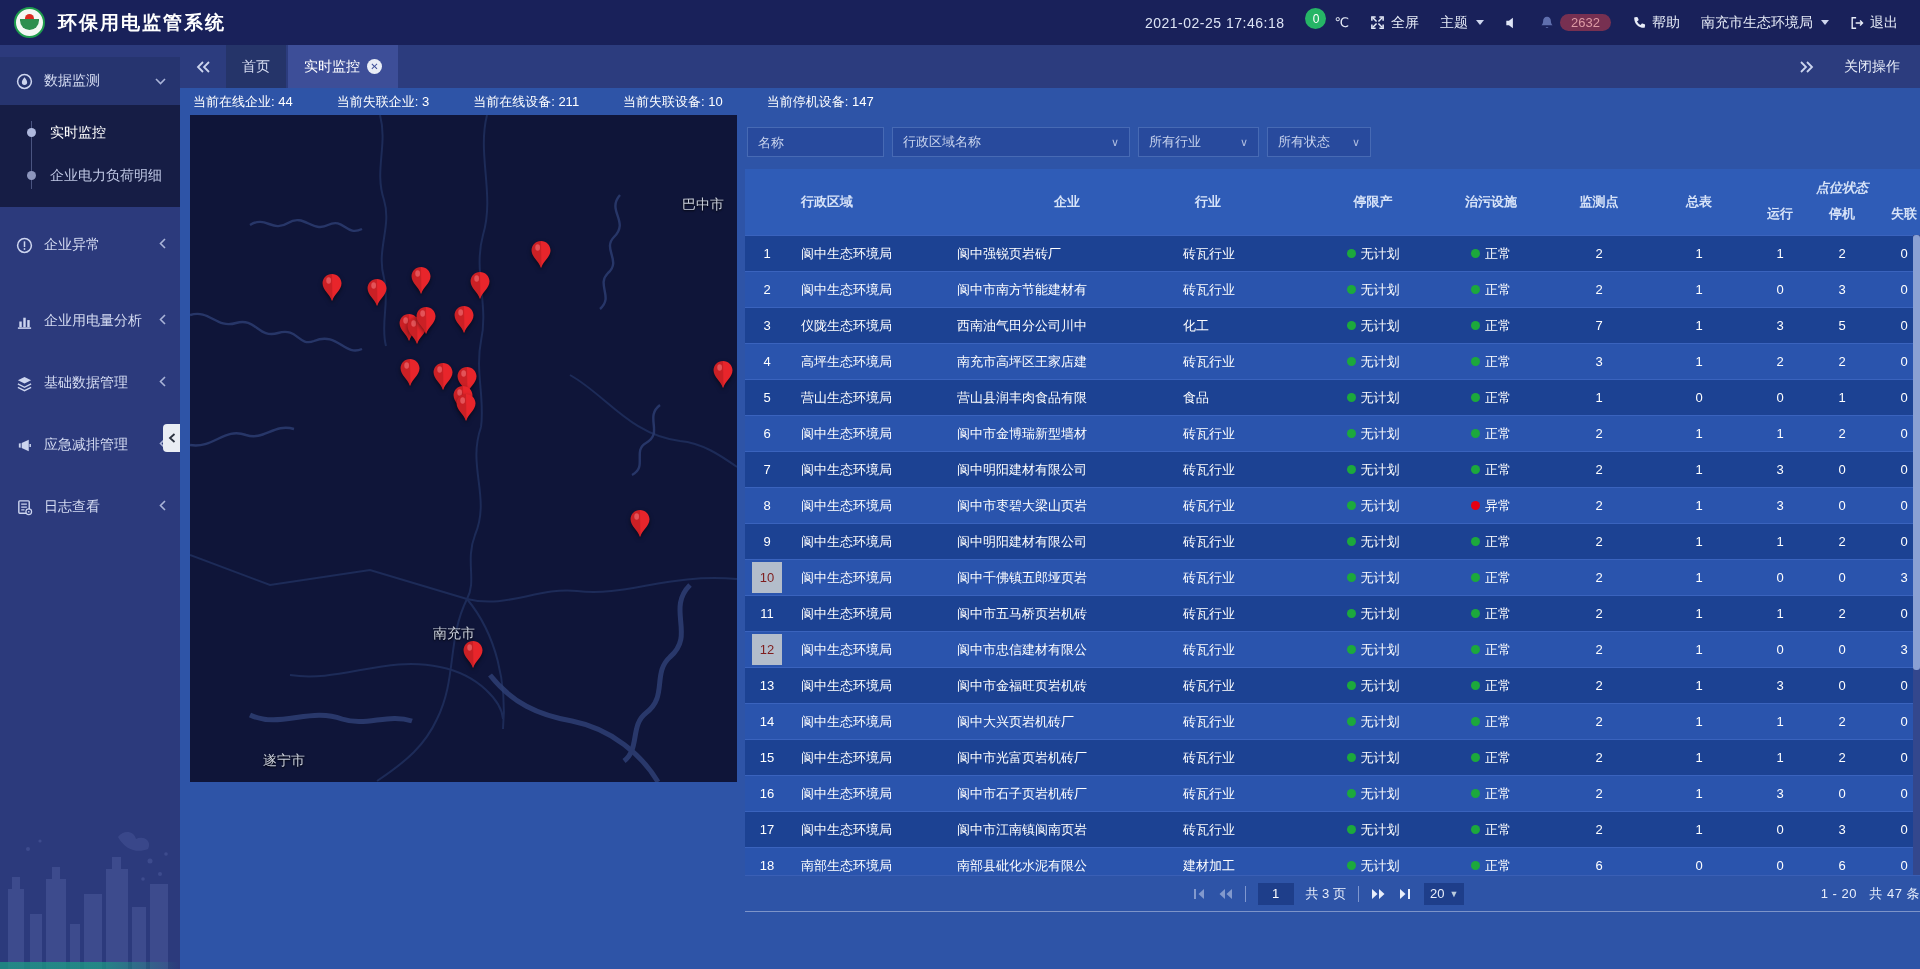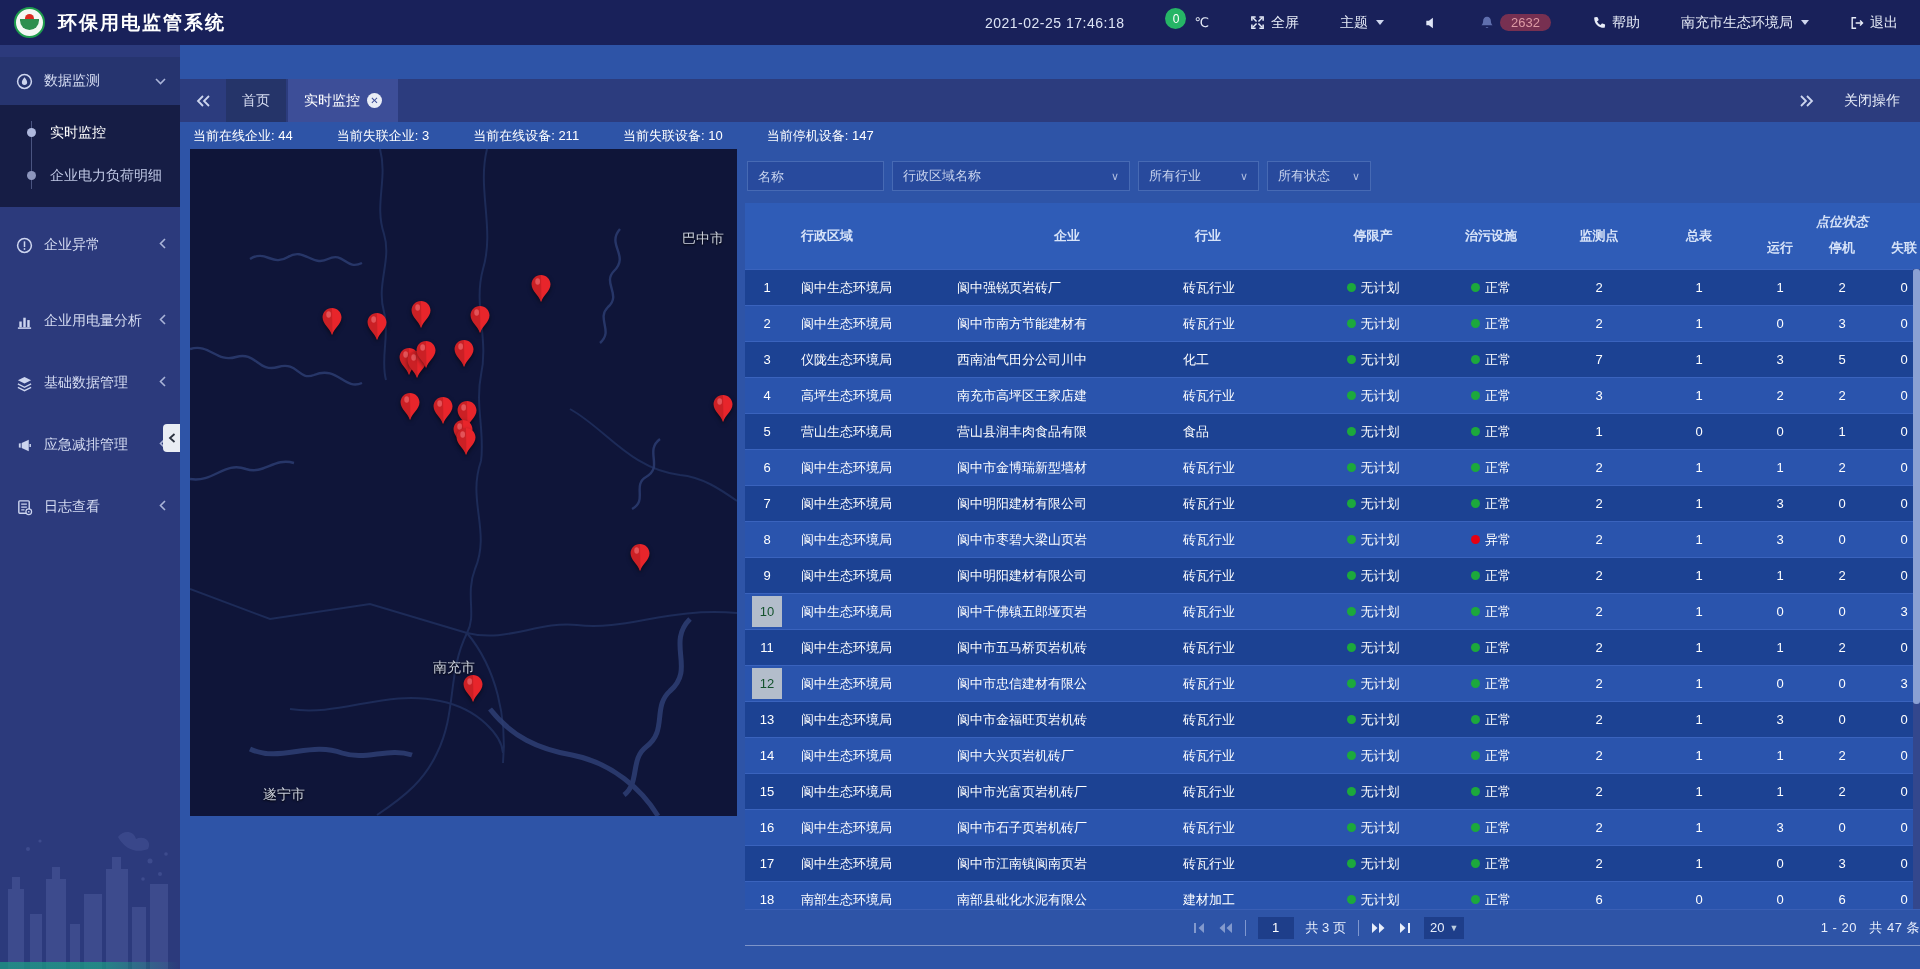--- a/index.html
+++ b/index.html
@@ -7,21 +7,21 @@
   body { font-family:"Liberation Sans","DejaVu Sans",sans-serif; background:#2e54a7; color:#fff; }
   .app { width:1920px; height:969px; display:flex; flex-direction:column; }
 
   
   .hdr { height:45px; background:#19215a; display:flex; align-items:center; padding:0 22px 0 14px; flex:none; }
   .logo { width:31px; height:31px; border-radius:50%; background:#f4f8f3; border:2px solid #1f9d4e; position:relative; flex:none; }
   .logo::before { content:""; position:absolute; left:9px; top:5px; width:9px; height:9px; border-radius:50%; background:#d92b1f; }
   .logo::after { content:""; position:absolute; left:4px; top:10px; width:19px; height:11px; border-radius:0 0 12px 12px; background:#2e8f4e; }
   .hdr-title { margin-left:13px; font-size:19px; font-weight:bold; letter-spacing:2px; color:#fff; }
   .hdr-right { margin-left:auto; display:flex; align-items:center; font-size:14px; color:#e7ecf8; }
-  .hdr-item { margin-left:41px; display:flex; align-items:center; gap:6px; white-space:nowrap; }
+  .hdr-item { margin-left:21px; display:flex; align-items:center; gap:6px; white-space:nowrap; }
   .hdr-time { font-size:14px; color:#dde4f5; letter-spacing:.5px; }
   .temp-badge { width:21px; height:21px; border-radius:50%; background:#26b566; color:#fff; font-size:12px; display:flex; align-items:center; justify-content:center; margin-top:-8px; }
   .temp-unit { font-size:13px; margin-left:2px; }
   .caret-down { width:0; height:0; border-left:4px solid transparent; border-right:4px solid transparent; border-top:5px solid #cfd7ef; margin-left:2px; }
   .pill { background:rgba(196,62,74,.55); border-radius:9px; padding:1px 11px; color:#dd9aa4; font-size:13px; }
   .icon-svg { display:inline-block; vertical-align:middle; }
 
   
   .body { flex:1; display:flex; min-height:0; }
 
@@ -37,21 +37,21 @@
   .s-item { height:43px; display:flex; align-items:center; padding-left:50px; font-size:14px; color:#bfc7e4; position:relative; cursor:pointer; }
   .s-item::before { content:""; position:absolute; left:27px; top:17px; width:9px; height:9px; border-radius:50%; background:#8d96bd; }
   .s-item.active { color:#ffffff; }
   .s-item.active::before { background:#aeb8dd; }
   .gap { height:14px; }
   .collapse-btn { position:absolute; right:-1px; top:379px; width:18px; height:28px; background:#e9edf4; border-radius:4px 0 0 4px; display:flex; align-items:center; justify-content:center; color:#30343c; font-size:11px; cursor:pointer; z-index:5; }
   .skyline { position:absolute; bottom:0; left:0; width:180px; opacity:.35; }
   .teal-strip { position:absolute; bottom:0; left:0; width:180px; height:7px; background:linear-gradient(90deg,#1c9a84 0%,#1c9a84 55%,rgba(28,154,132,0) 100%); opacity:.75; }
 
   
-  .main { flex:1; display:flex; flex-direction:column; min-width:0;margin-top:34px; }
+  .main { flex:1; display:flex; flex-direction:column; min-width:0; }
   .tabbar { height:43px; background:#2c3c7e; display:flex; align-items:stretch; flex:none; }
   .tab-scroll { width:46px; display:flex; align-items:center; justify-content:center; color:#cdd5ee; cursor:pointer; }
   .tab { padding:0 16px; display:flex; align-items:center; gap:7px; font-size:14px; color:#d8def2; background:#253469; margin-right:2px; cursor:pointer; }
   .tab.active { background:#3d4e98; color:#fff; }
   .tab-close { width:15px; height:15px; border-radius:50%; background:#e9edf6; color:#3d4e98; font-size:10px; display:flex; align-items:center; justify-content:center; font-weight:bold; }
   .tab-right { margin-left:auto; display:flex; align-items:center; gap:30px; padding-right:20px; color:#e7ecf8; font-size:14px; }
 
   .content { flex:1; background:#2e54a7; display:flex; flex-direction:column; min-height:0; }
   .statsbar { height:27px; display:flex; align-items:center; gap:44px; padding-left:13px; font-size:13px; color:#fff; flex:none; }
   .panels { flex:1; display:flex; padding-left:10px; min-height:0; }
@@ -80,21 +80,21 @@
   .th-group .g-title { text-align:center; font-style:italic; }
   .th-group .g-subs { display:flex; }
   .th-group .g-subs span { flex:1; text-align:center; }
   .rows { flex:1; overflow:hidden; }
   .tr { height:36px; display:flex; align-items:center; font-size:13px; color:#fff; border-top:1px solid #3a63bd; }
   .tr.odd { background:#1c4293; }
   .tr.even { background:#2a54ad; }
   .td { white-space:nowrap; overflow:hidden; }
   .c-num { width:44px; flex:none; text-align:center; }
   .c-num .numbox { display:inline-block; min-width:30px; padding:8px 0; }
-  .c-num.hl .numbox { background:#b3bdcb; color:#14532d; }
+  .c-num.hl .numbox { background:#b3bdcb; color:#7f1d1d; }
   .c-region { width:168px; flex:none; padding-left:12px; }
   .c-company{ width:226px; flex:none; padding-right:6px; }
   .c-industry{ width:130px; flex:none; }
   .c-stop { width:120px; flex:none; display:flex; align-items:center; justify-content:center; gap:5px; }
   .c-fac { width:116px; flex:none; display:flex; align-items:center; justify-content:center; gap:5px; }
   .c-mon { width:100px; flex:none; text-align:center; }
   .c-tot { width:100px; flex:none; text-align:center; }
   .c-sub { flex:1; text-align:center; }
   .dot { width:9px; height:9px; border-radius:50%; flex:none; }
   .dot.ok { background:#1ca93c; }

